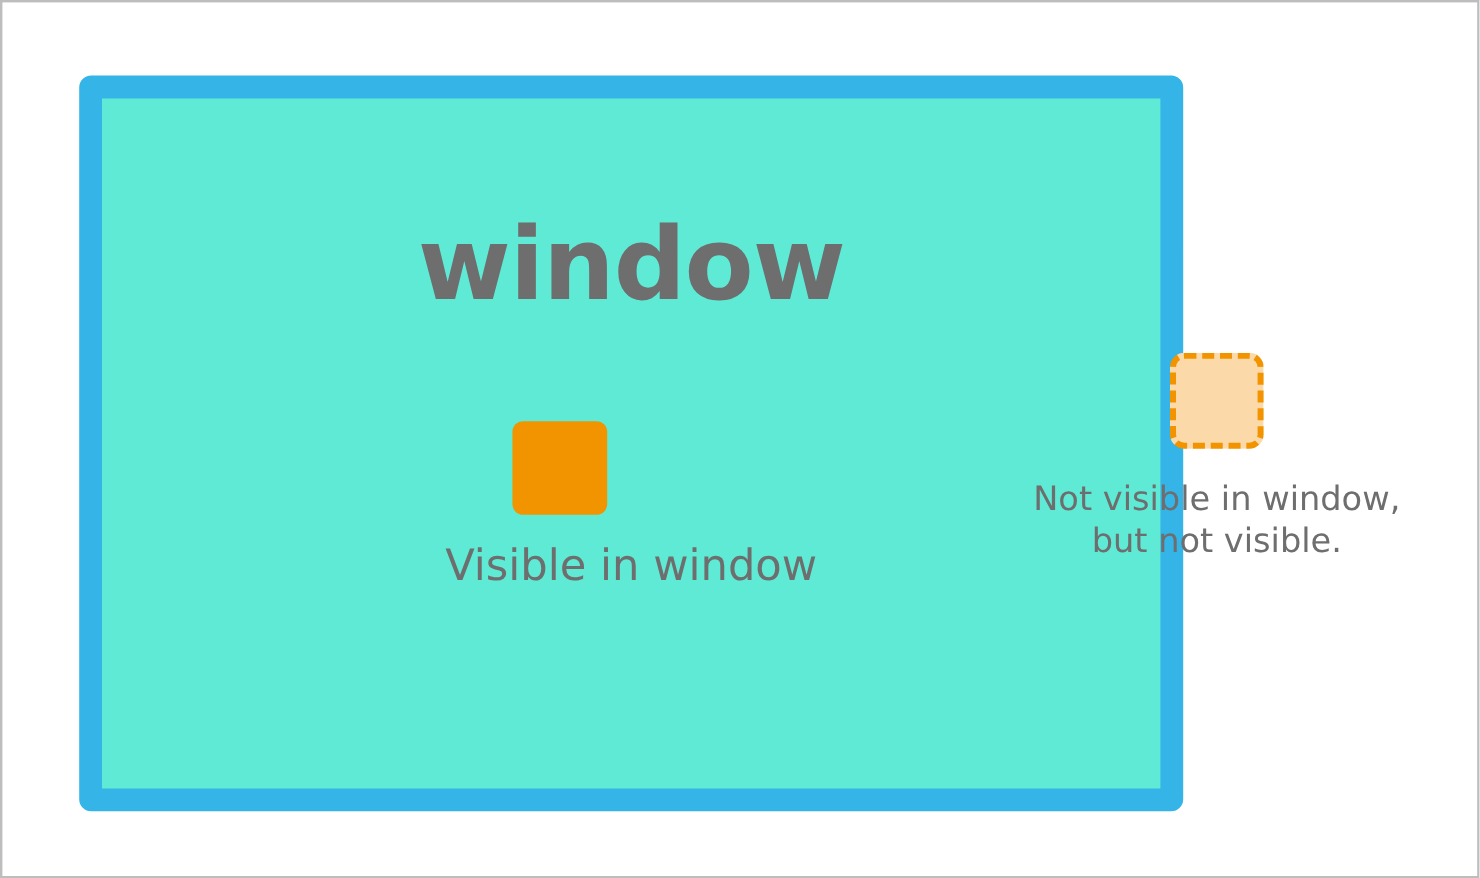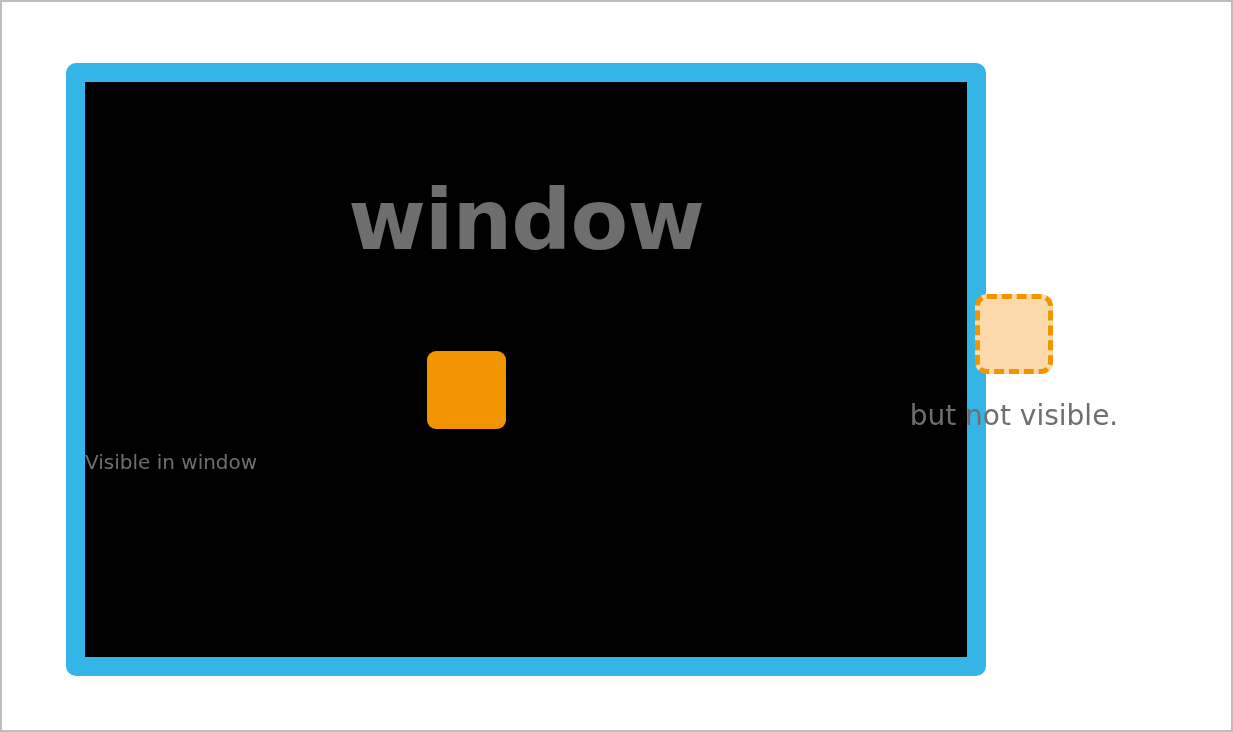--- a/index.html
+++ b/index.html
@@ -24,21 +24,21 @@
   
   #window-frame {
     position: absolute;
     left: 64px;
     top: 61px;
     width: 920px;
     height: 613px;
     box-sizing: border-box;
     border: 19px solid #35b4e8;
     border-radius: 10px;
-    background: #000000;
+    background: #5eead4;
     padding-left: 44px;
   }
 
   #window-title {
     position: absolute;
     left: 0;
     right: 0;
     top: 96px;
     text-align: center;
     font-size: 84px;
@@ -57,21 +57,22 @@
     height: 78px;
     background: #f29400;
     border-radius: 9px;
   }
 
   #visible-caption {
     position: absolute;
     left: 0;
     right: 0;
     top: 369px;
-    font-size: 20px;
+    text-align: center;
+    font-size: 36px;
     color: #6e6e6e;
     line-height: 1.18;
   }
 
   
   #hidden-square {
     position: absolute;
     left: 973px;
     top: 292px;
     width: 78px;
@@ -107,16 +108,17 @@
 
     <div id="visible-square"></div>
 
     <div id="visible-caption">Visible in window</div>
 
   </div>
 
   <div id="hidden-square"></div>
 
   <div id="hidden-caption">
+    <span class="line">Not visible in window,</span>
     <span class="line">but not visible.</span>
   </div>
 
 </div>
 
 </body></html>

